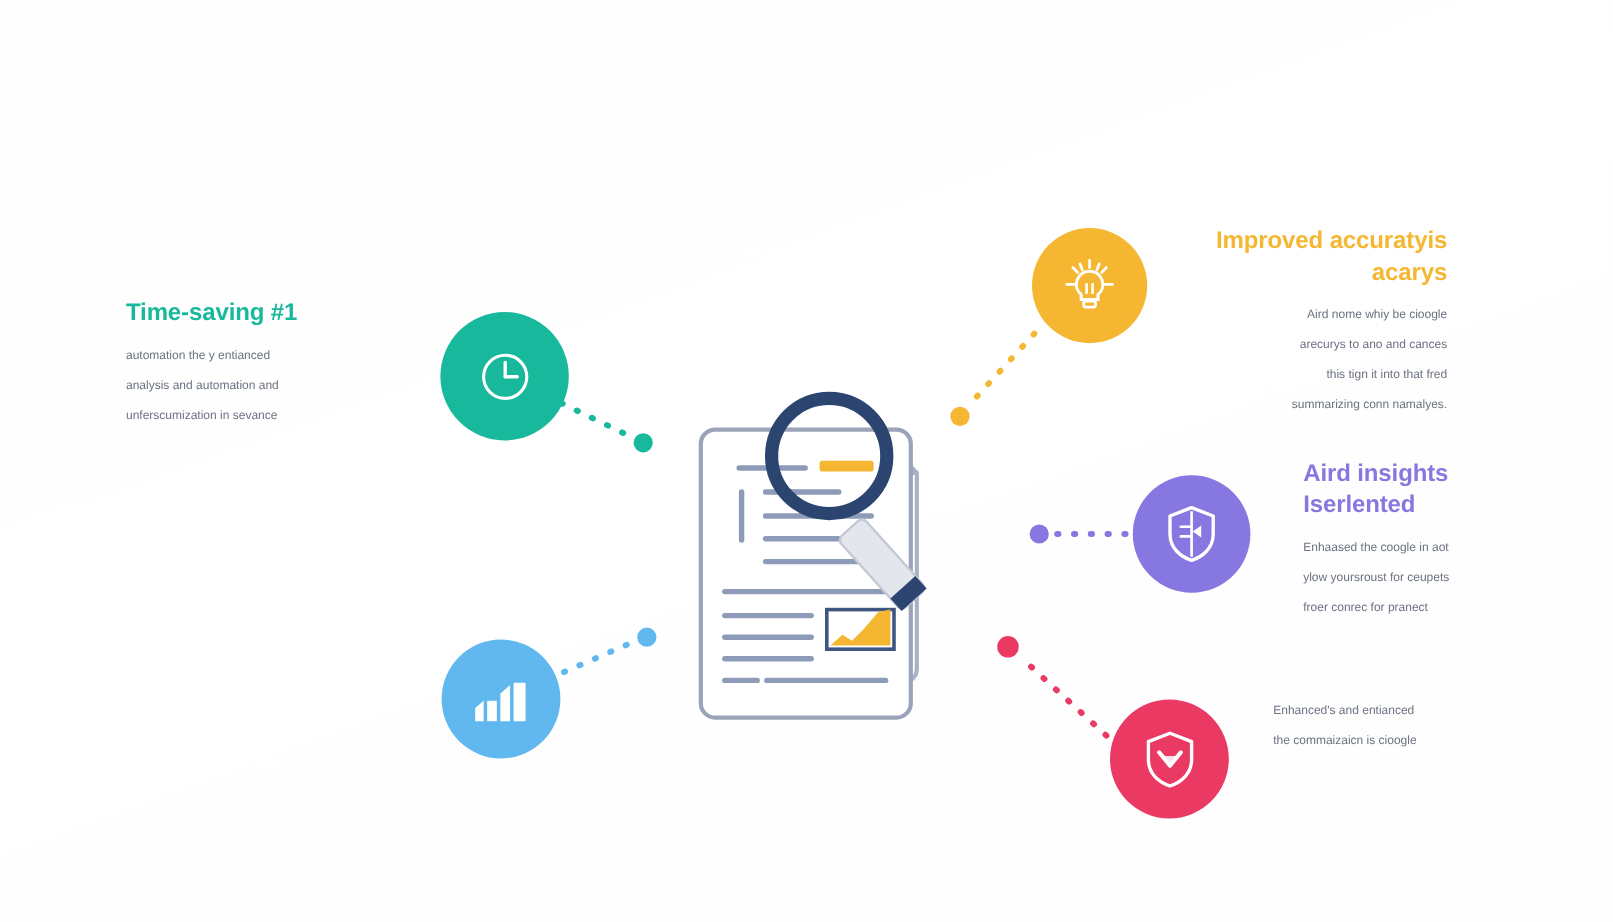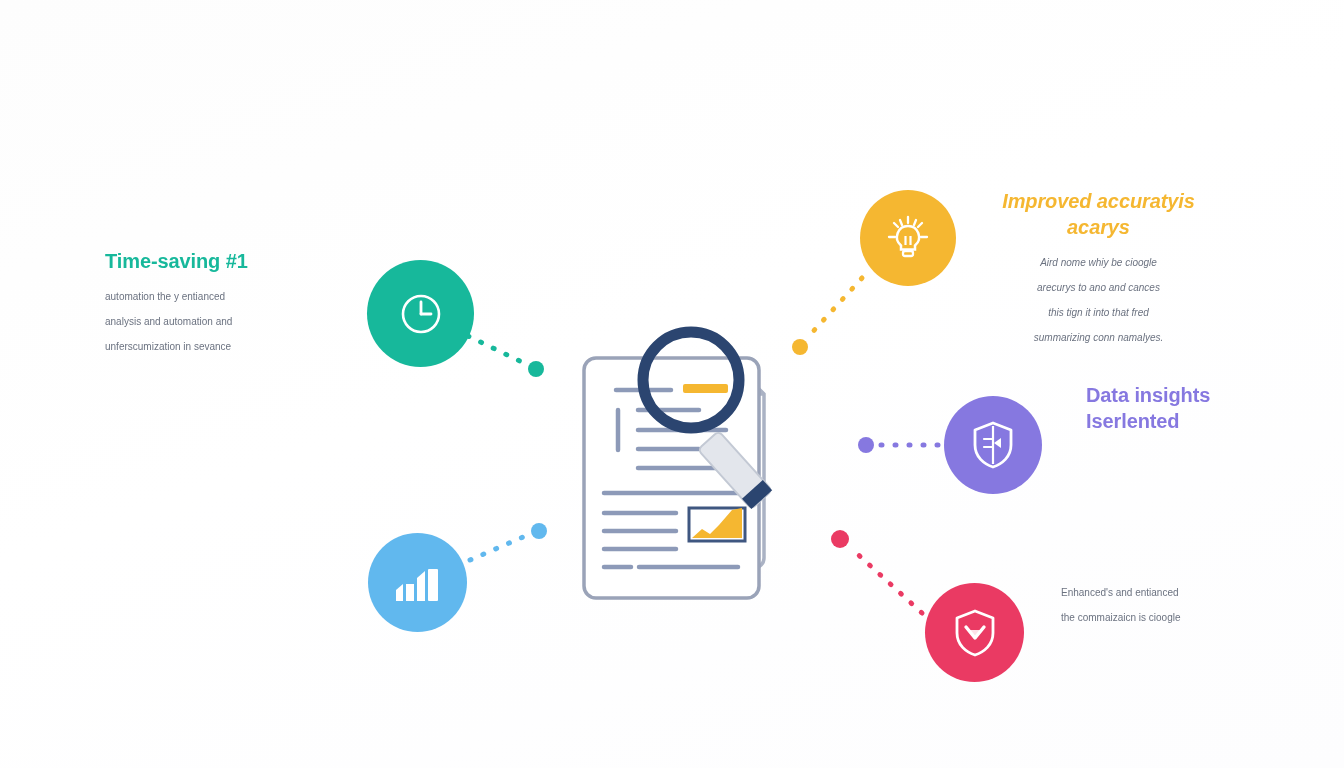--- a/index.html
+++ b/index.html
@@ -56,21 +56,21 @@
   .block p {
     margin: 0;
     font-size: 10px;
     line-height: 25px;
     color: #6b7280;
     font-weight: 400;
   }
 
   #block-time-saving   { left: 105px; top: 248px; width: 240px; }
   #block-key-benefits  { left: 95px;  top: 526px; width: 250px; text-align: right; }
-  #block-improved      { left: 991px; top: 188px; width: 215px; text-align: center; font-style: italic; }
+  #block-improved      { left: 991px; top: 188px; width: 215px; text-align: right; }
   #block-data-insights { left: 1086px;top: 382px; width: 215px; text-align: left; }
   #block-enhanced      { left: 1061px;top: 580px; width: 235px; text-align: left; }
 
   .c-teal   { color: #17b89b; }
   .c-blue   { color: #61b8ee; }
   .c-yellow { color: #f5b731; }
   .c-purple { color: #8678e0; }
   .c-red    { color: #ea3a63; }
 
   
@@ -222,21 +222,26 @@
     <h3 class="c-yellow">Improved accuratyis acarys</h3>
     <p>
       <span>Aird nome whiy be cioogle</span><br>
       <span>arecurys to ano and cances</span><br>
       <span>this tign it into that fred</span><br>
       <span>summarizing conn namalyes.</span>
     </p>
   </div>
 
   <div id="block-data-insights" class="block">
-    <h3 class="c-purple">Data insights Iserlented</h3>
+    <h3 class="c-purple">Aird insights Iserlented</h3>
+    <p>
+      <span>Enhaased the coogle in aot</span><br>
+      <span>ylow yoursroust for ceupets</span><br>
+      <span>froer conrec for pranect</span>
+    </p>
   </div>
 
   <div id="block-enhanced" class="block">
     <p>
       <span>Enhanced's and entianced</span><br>
       <span>the commaizaicn is cioogle</span>
     </p>
   </div>
 
 </div>

